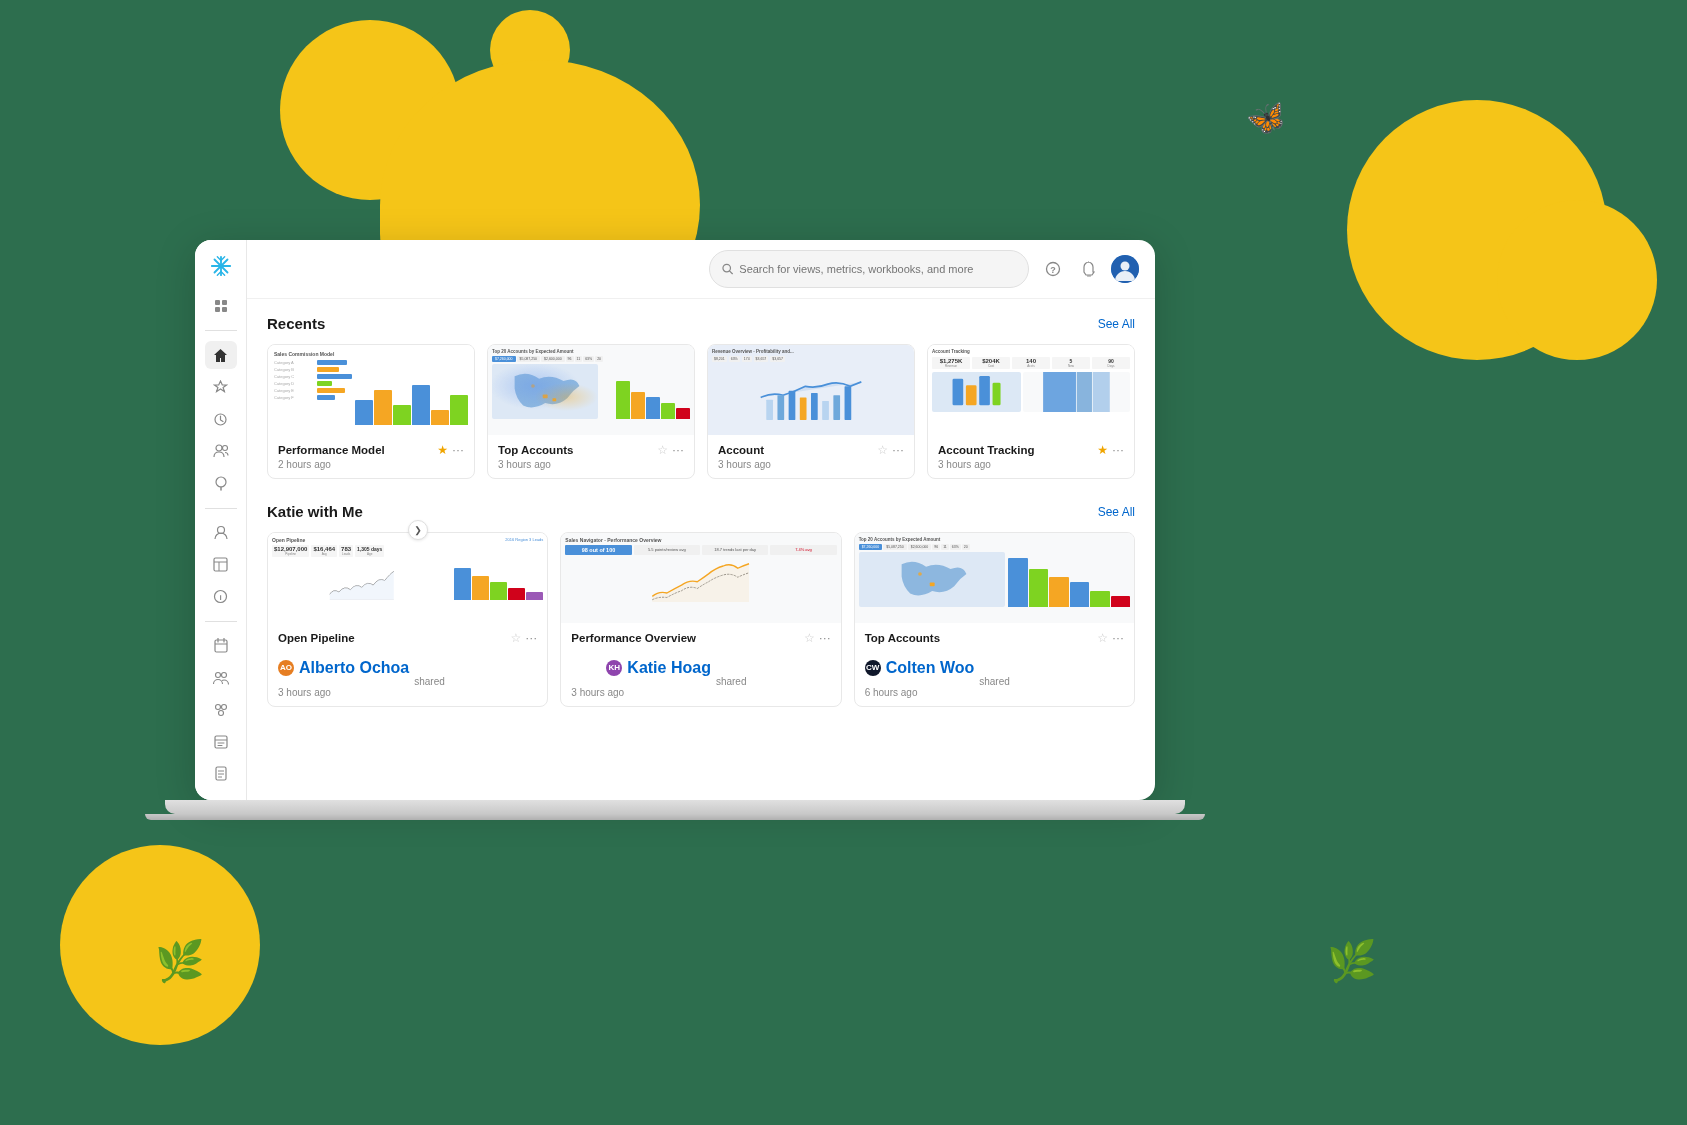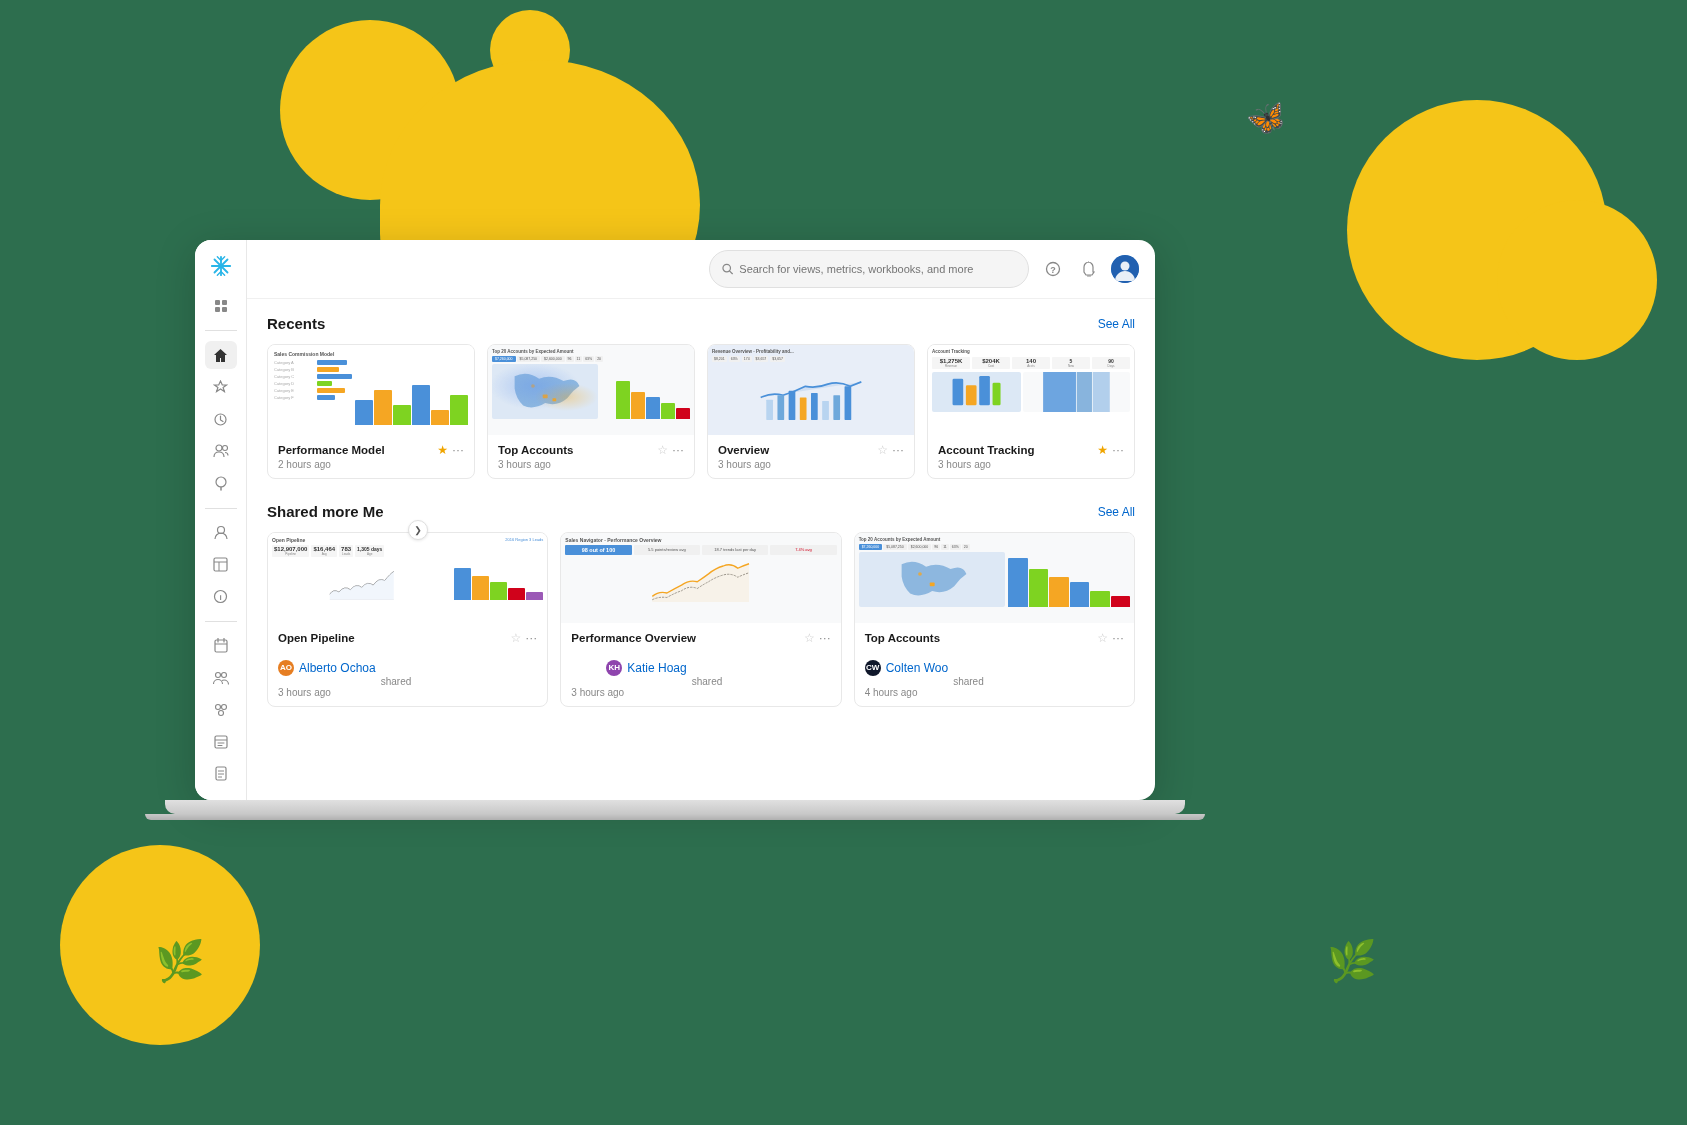--- a/index.html
+++ b/index.html
@@ -247,23 +247,23 @@
       height: 16px;
       border-radius: 50%;
       display: flex;
       align-items: center;
       justify-content: center;
       font-size: 8px;
       font-weight: 600;
       color: white;
     }
     .sharer-name {
-      font-size: 12px;
+      font-size: 16px;
       color: #0066cc;
-      font-weight: 400;
+      font-weight: 700;
     }
     .sharer-action {
       font-size: 10px;
       color: #888;
       margin-top: 28px;
     }
 
     
     .map-thumb {
       background: #e8f0fe;
@@ -640,21 +640,21 @@
                   <rect x="35" y="30" width="6" height="20" fill="#f5a623" rx="0.5"></rect>
                   <rect x="45" y="26" width="6" height="24" fill="#4a90d9" rx="0.5"></rect>
                   <rect x="55" y="33" width="6" height="17" fill="#b8d4f0" rx="0.5"></rect>
                   <rect x="65" y="28" width="6" height="22" fill="#6ea8db" rx="0.5"></rect>
                   <rect x="75" y="20" width="6" height="30" fill="#4a90d9" rx="0.5"></rect>
                 </svg>
               </div>
             </div>
             <div class="card-info">
               <div class="card-name-row">
-                <span class="card-name">Overview</span>
+                <span class="card-name">Account</span>
                 <div class="card-actions">
                   <span class="star-icon empty">☆</span>
                   <span class="more-icon">···</span>
                 </div>
               </div>
               <div class="card-time">3 hours ago</div>
             </div>
           </div>
 
           <div class="card">
@@ -712,21 +712,21 @@
                   <span class="more-icon">···</span>
                 </div>
               </div>
               <div class="card-time">3 hours ago</div>
             </div>
           </div>
 
         </div>
 
         <div class="section-header">
-          <span class="section-title">Shared more Me</span>
+          <span class="section-title">Katie with Me</span>
           <span class="see-all">See All</span>
         </div>
 
         <div class="cards-grid-3">
 
           <div class="card">
             <div class="card-thumbnail" style="background:#fff;">
               <div style="padding:4px;height:100%;">
                 <div style="display:flex;justify-content:space-between;margin-bottom:2px;">
                   <div style="font-size:5px;color:#555;font-weight:600;">Open Pipeline</div>
@@ -871,21 +871,21 @@
                 <div class="card-actions">
                   <span class="star-icon empty">☆</span>
                   <span class="more-icon">···</span>
                 </div>
               </div>
               <div class="card-sharer">
                 <div class="sharer-avatar" style="background:#0f172a;">CW</div>
                 <span class="sharer-name">Colten Woo</span>
                 <span class="sharer-action">shared</span>
               </div>
-              <div class="card-time">4 hours ago</div>
+              <div class="card-time">6 hours ago</div>
             </div>
           </div>
 
         </div>
       </div>
     </div>
   </div>
 
   <div style="background:linear-gradient(180deg,#e0e0e0 0%,#c8c8c8 100%);height:14px;width:1020px;margin-left:-30px;border-radius:0 0 10px 10px;margin-top:0;"></div>
   <div style="background:linear-gradient(180deg,#c8c8c8 0%,#b0b0b0 100%);height:6px;width:1060px;margin-left:-50px;border-radius:0 0 8px 8px;"></div>

